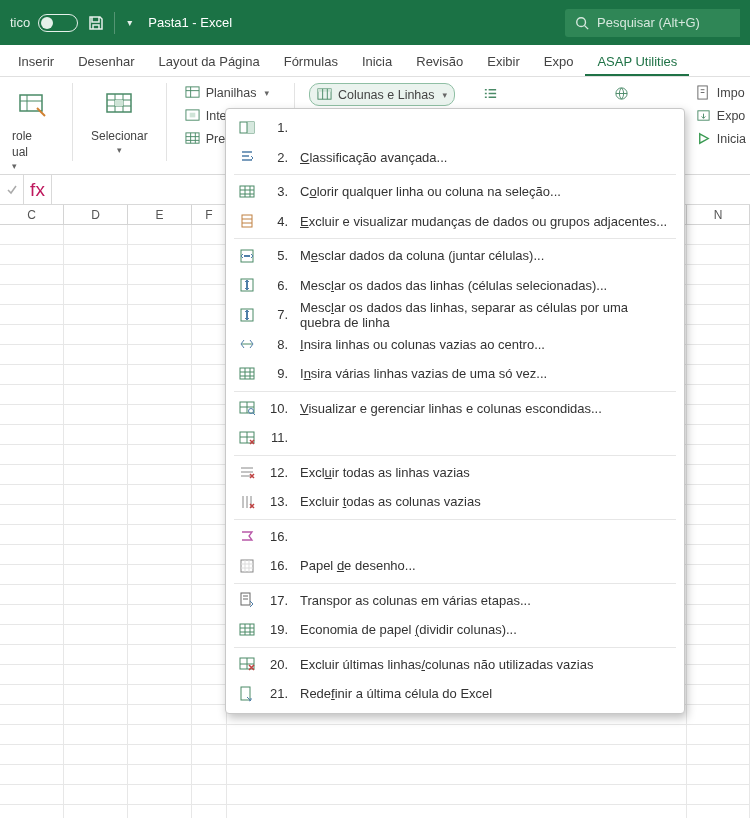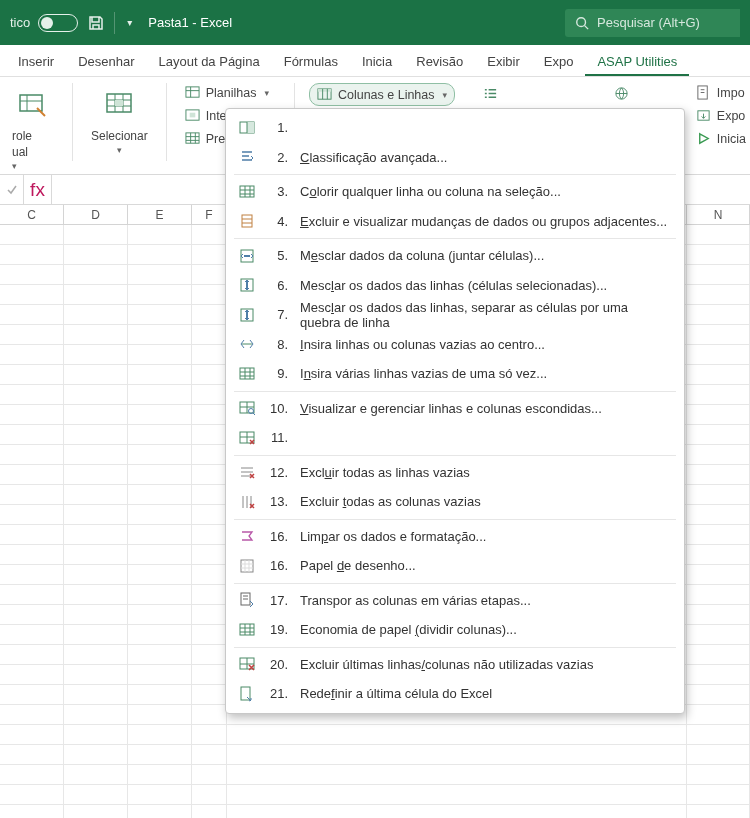--- a/index.html
+++ b/index.html
@@ -612,21 +612,20 @@
       <span class="lbl">Excluir <u>t</u>odas as colunas vazias</span>
     </div>
     <div class="msep"></div>
     <div class="mi">
       <span class="mico">
         <svg width="16" height="16" viewBox="0 0 16 16">
           <path d="M3 4h10l-3 4 3 4H3" fill="none" stroke="#b858a8" stroke-width="1.3"></path>
         </svg>
       </span>
       <span class="num">16.</span>
-      <span class="lbl">Lim<u>p</u>ar os dados e formatação...</span>
     </div>
     <div class="mi">
       <span class="mico">
         <svg width="16" height="16" viewBox="0 0 16 16">
           <rect x="2" y="2" width="12" height="12" fill="none" stroke="#888"></rect>
           <path d="M2 6h12M2 10h12M6 2v12M10 2v12" stroke="#ddd"></path>
         </svg>
       </span>
       <span class="num">16.</span>
       <span class="lbl">Papel <u>d</u>e desenho...</span>

